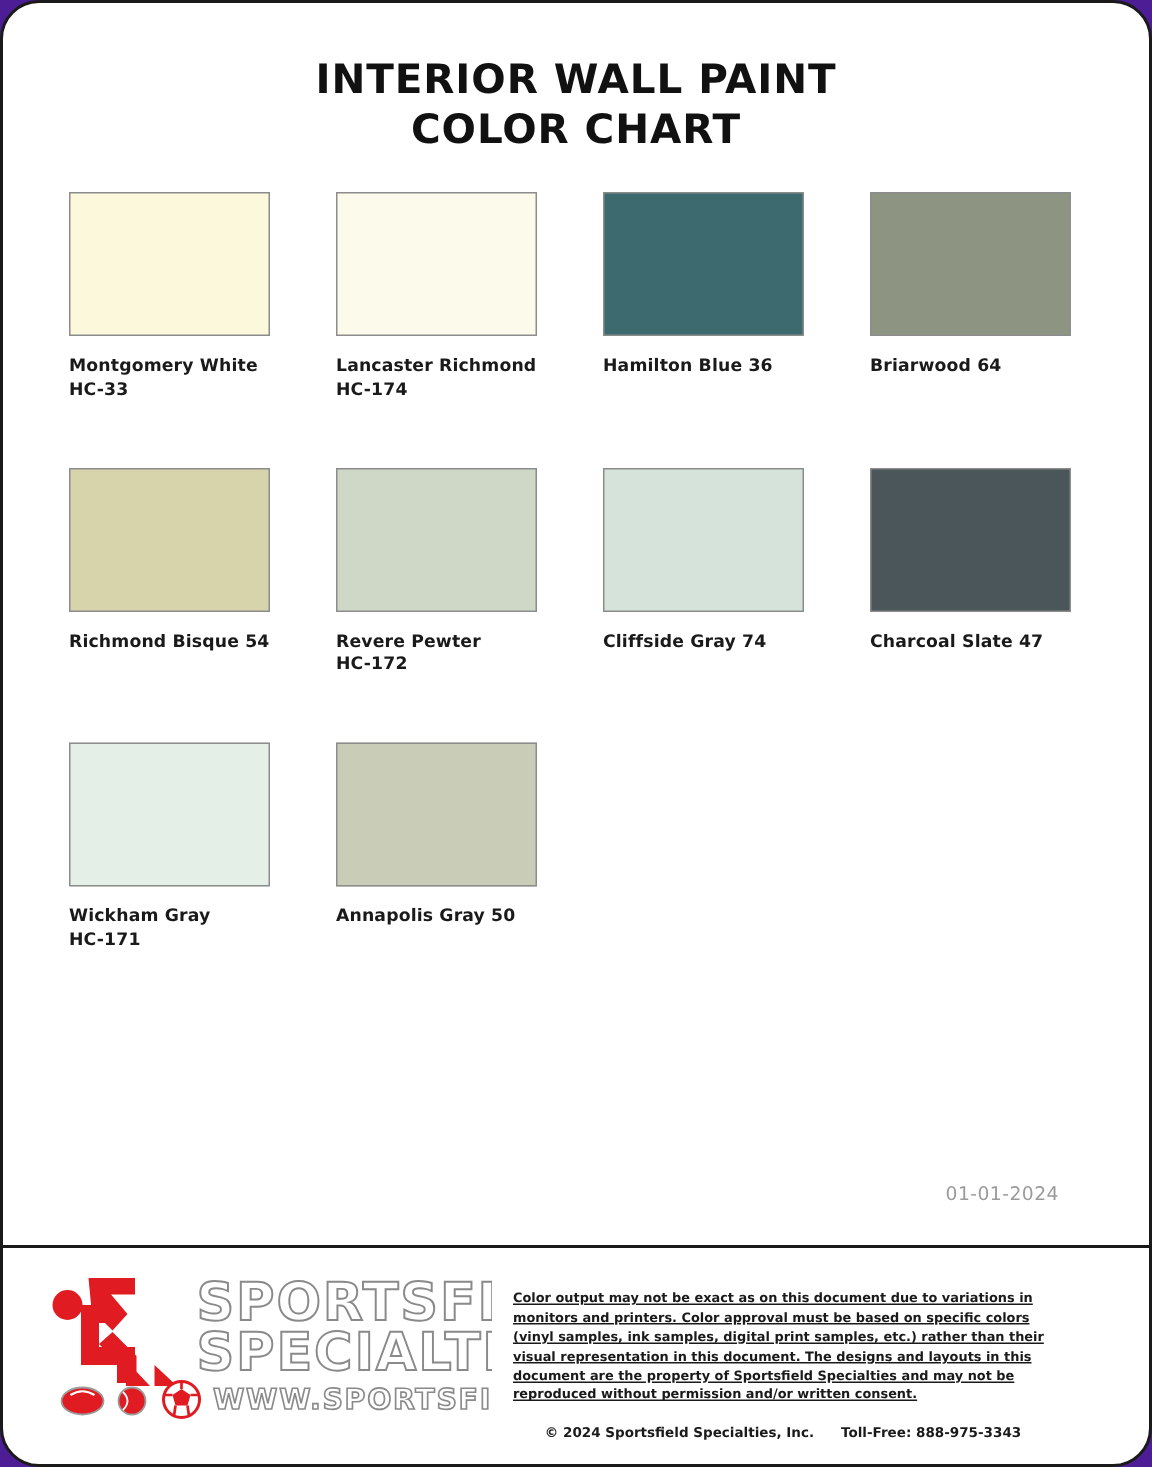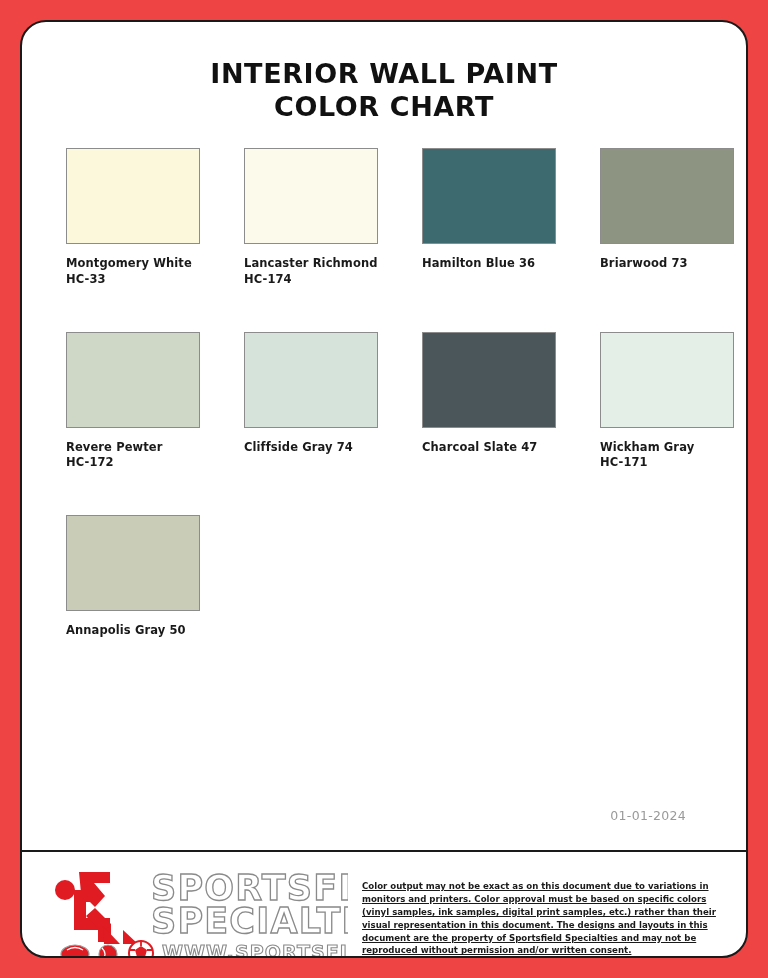--- a/index.html
+++ b/index.html
@@ -12,22 +12,22 @@
     height: 978px;
     font-family: "DejaVu Sans", "Liberation Sans", sans-serif;
     overflow: hidden;
   }
 
   .page {
     position: relative;
     width: 768px;
     height: 978px;
     box-sizing: border-box;
-    padding: 20px;
-    background: #ef4444;
+    padding: 0;
+    background: #4c1d95;
   }
 
   
   .frame {
     position: relative;
     width: 100%;
     height: 100%;
     box-sizing: border-box;
     border: 2.5px solid #1a1a1a;
     border-radius: 26px;
@@ -172,21 +172,25 @@
           <div class="swatch" style="background: rgb(251, 250, 235);"></div>
           <div class="cell-label">Lancaster Richmond</div>
           <div class="cell-code">HC-174</div>
         </div>
         <div class="cell">
           <div class="swatch" style="background: rgb(61, 106, 110);"></div>
           <div class="cell-label">Hamilton Blue 36</div>
         </div>
         <div class="cell">
           <div class="swatch" style="background: rgb(141, 149, 130);"></div>
-          <div class="cell-label">Briarwood 73</div>
+          <div class="cell-label">Briarwood 64</div>
+        </div>
+        <div class="cell">
+          <div class="swatch" style="background: rgb(215, 211, 171);"></div>
+          <div class="cell-label">Richmond Bisque 54</div>
         </div>
         <div class="cell">
           <div class="swatch" style="background: rgb(207, 215, 199);"></div>
           <div class="cell-label">Revere Pewter</div>
           <div class="cell-code">HC-172</div>
         </div>
         <div class="cell">
           <div class="swatch" style="background: rgb(214, 227, 218);"></div>
           <div class="cell-label">Cliffside Gray 74</div>
         </div>
@@ -238,17 +242,20 @@
           </g>
 
           <text x="103" y="34" font-family="'DejaVu Sans','Liberation Sans',sans-serif" font-size="35" font-weight="bold" letter-spacing="1.2" fill="#ffffff" stroke="#8a8a8a" stroke-width="1.3" id="brand1">SPORTSFIELD</text>
           <text x="103" y="67" font-family="'DejaVu Sans','Liberation Sans',sans-serif" font-size="35" font-weight="bold" letter-spacing="1.2" fill="#ffffff" stroke="#8a8a8a" stroke-width="1.3" id="brand2">SPECIALTIES</text>
           <text x="114" y="93" font-family="'DejaVu Sans','Liberation Sans',sans-serif" font-size="19" font-weight="bold" letter-spacing="1.1" fill="#ffffff" stroke="#8a8a8a" stroke-width="1.1" id="brandweb">WWW.SPORTSFIELD.COM</text>
         </svg>
       </div>
 
       <div class="disclaimer-wrap">
         <div class="disclaimer">Color output may not be exact as on this document due to variations in monitors and printers. Color approval must be based on specific colors (vinyl samples, ink samples, digital print samples, etc.) rather than their visual representation in this document. The designs and layouts in this document are the property of Sportsfield Specialties and may not be reproduced without permission and/or written consent.</div>
+        <div class="copyright">
+          <span>© 2024 Sportsfield Specialties, Inc.</span><span class="tollfree">Toll-Free: 888-975-3343</span>
+        </div>
       </div>
 
     </div>
   </div>
 </div>
 
 </body></html>

